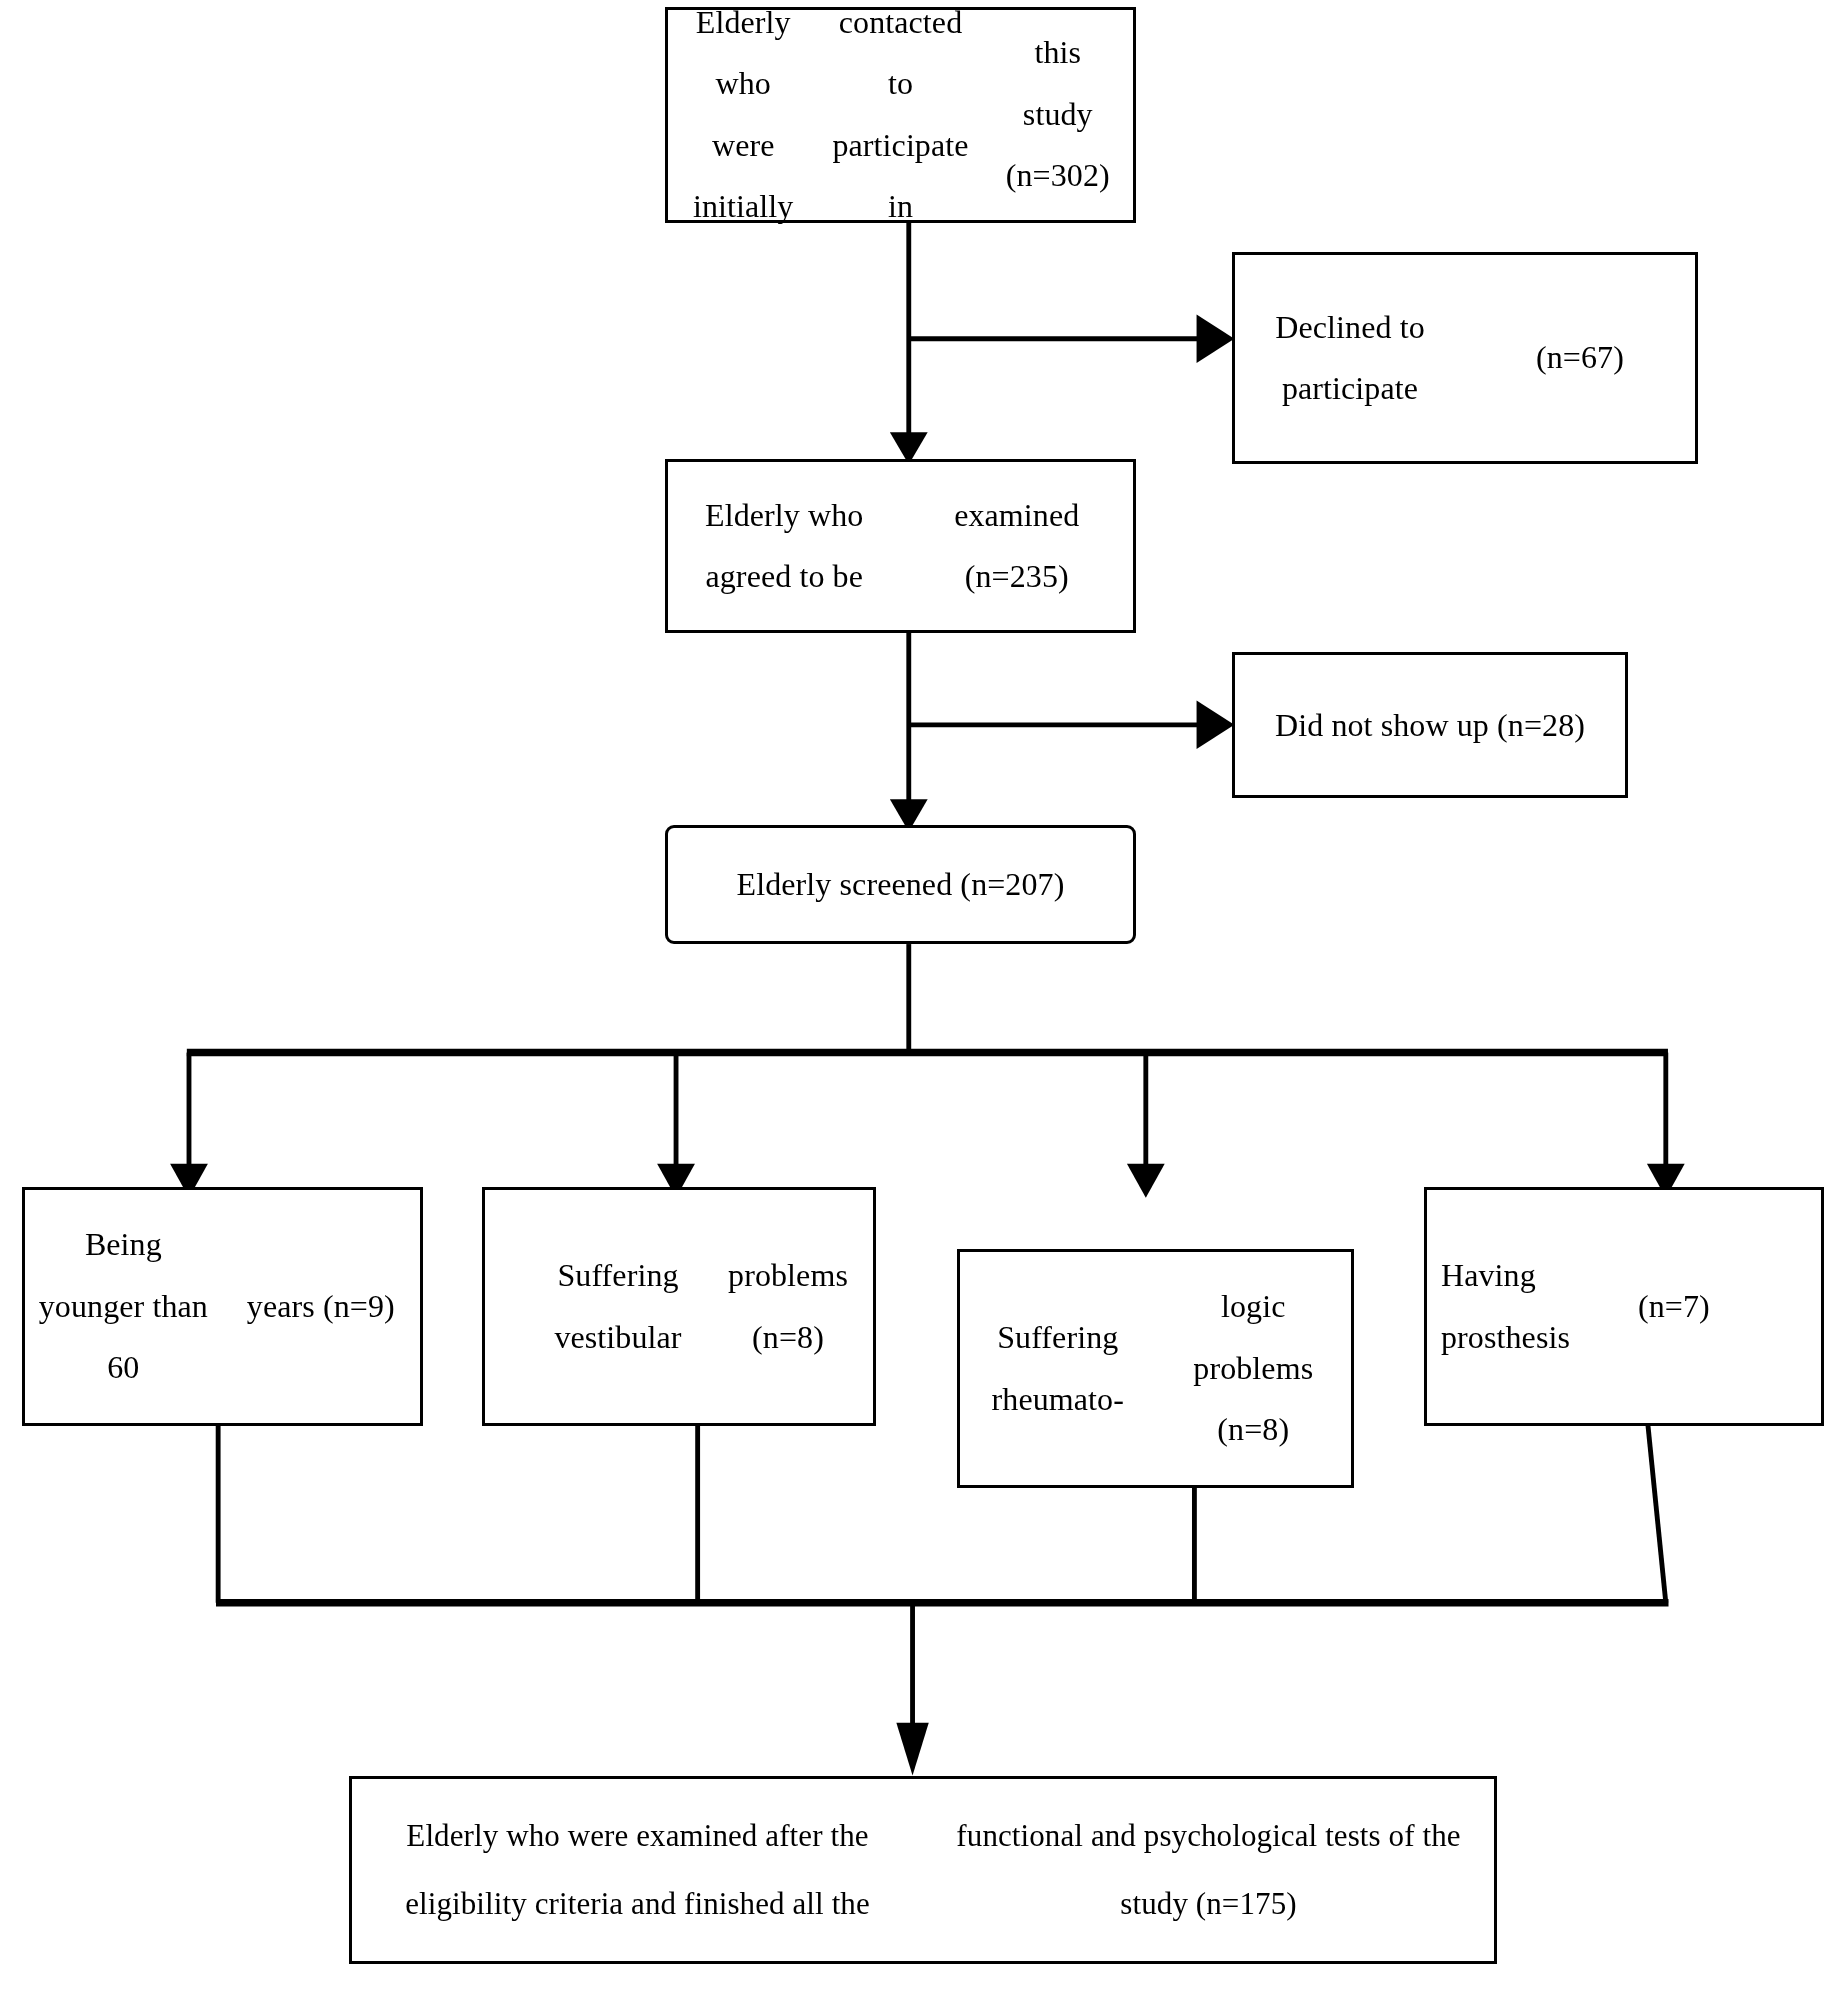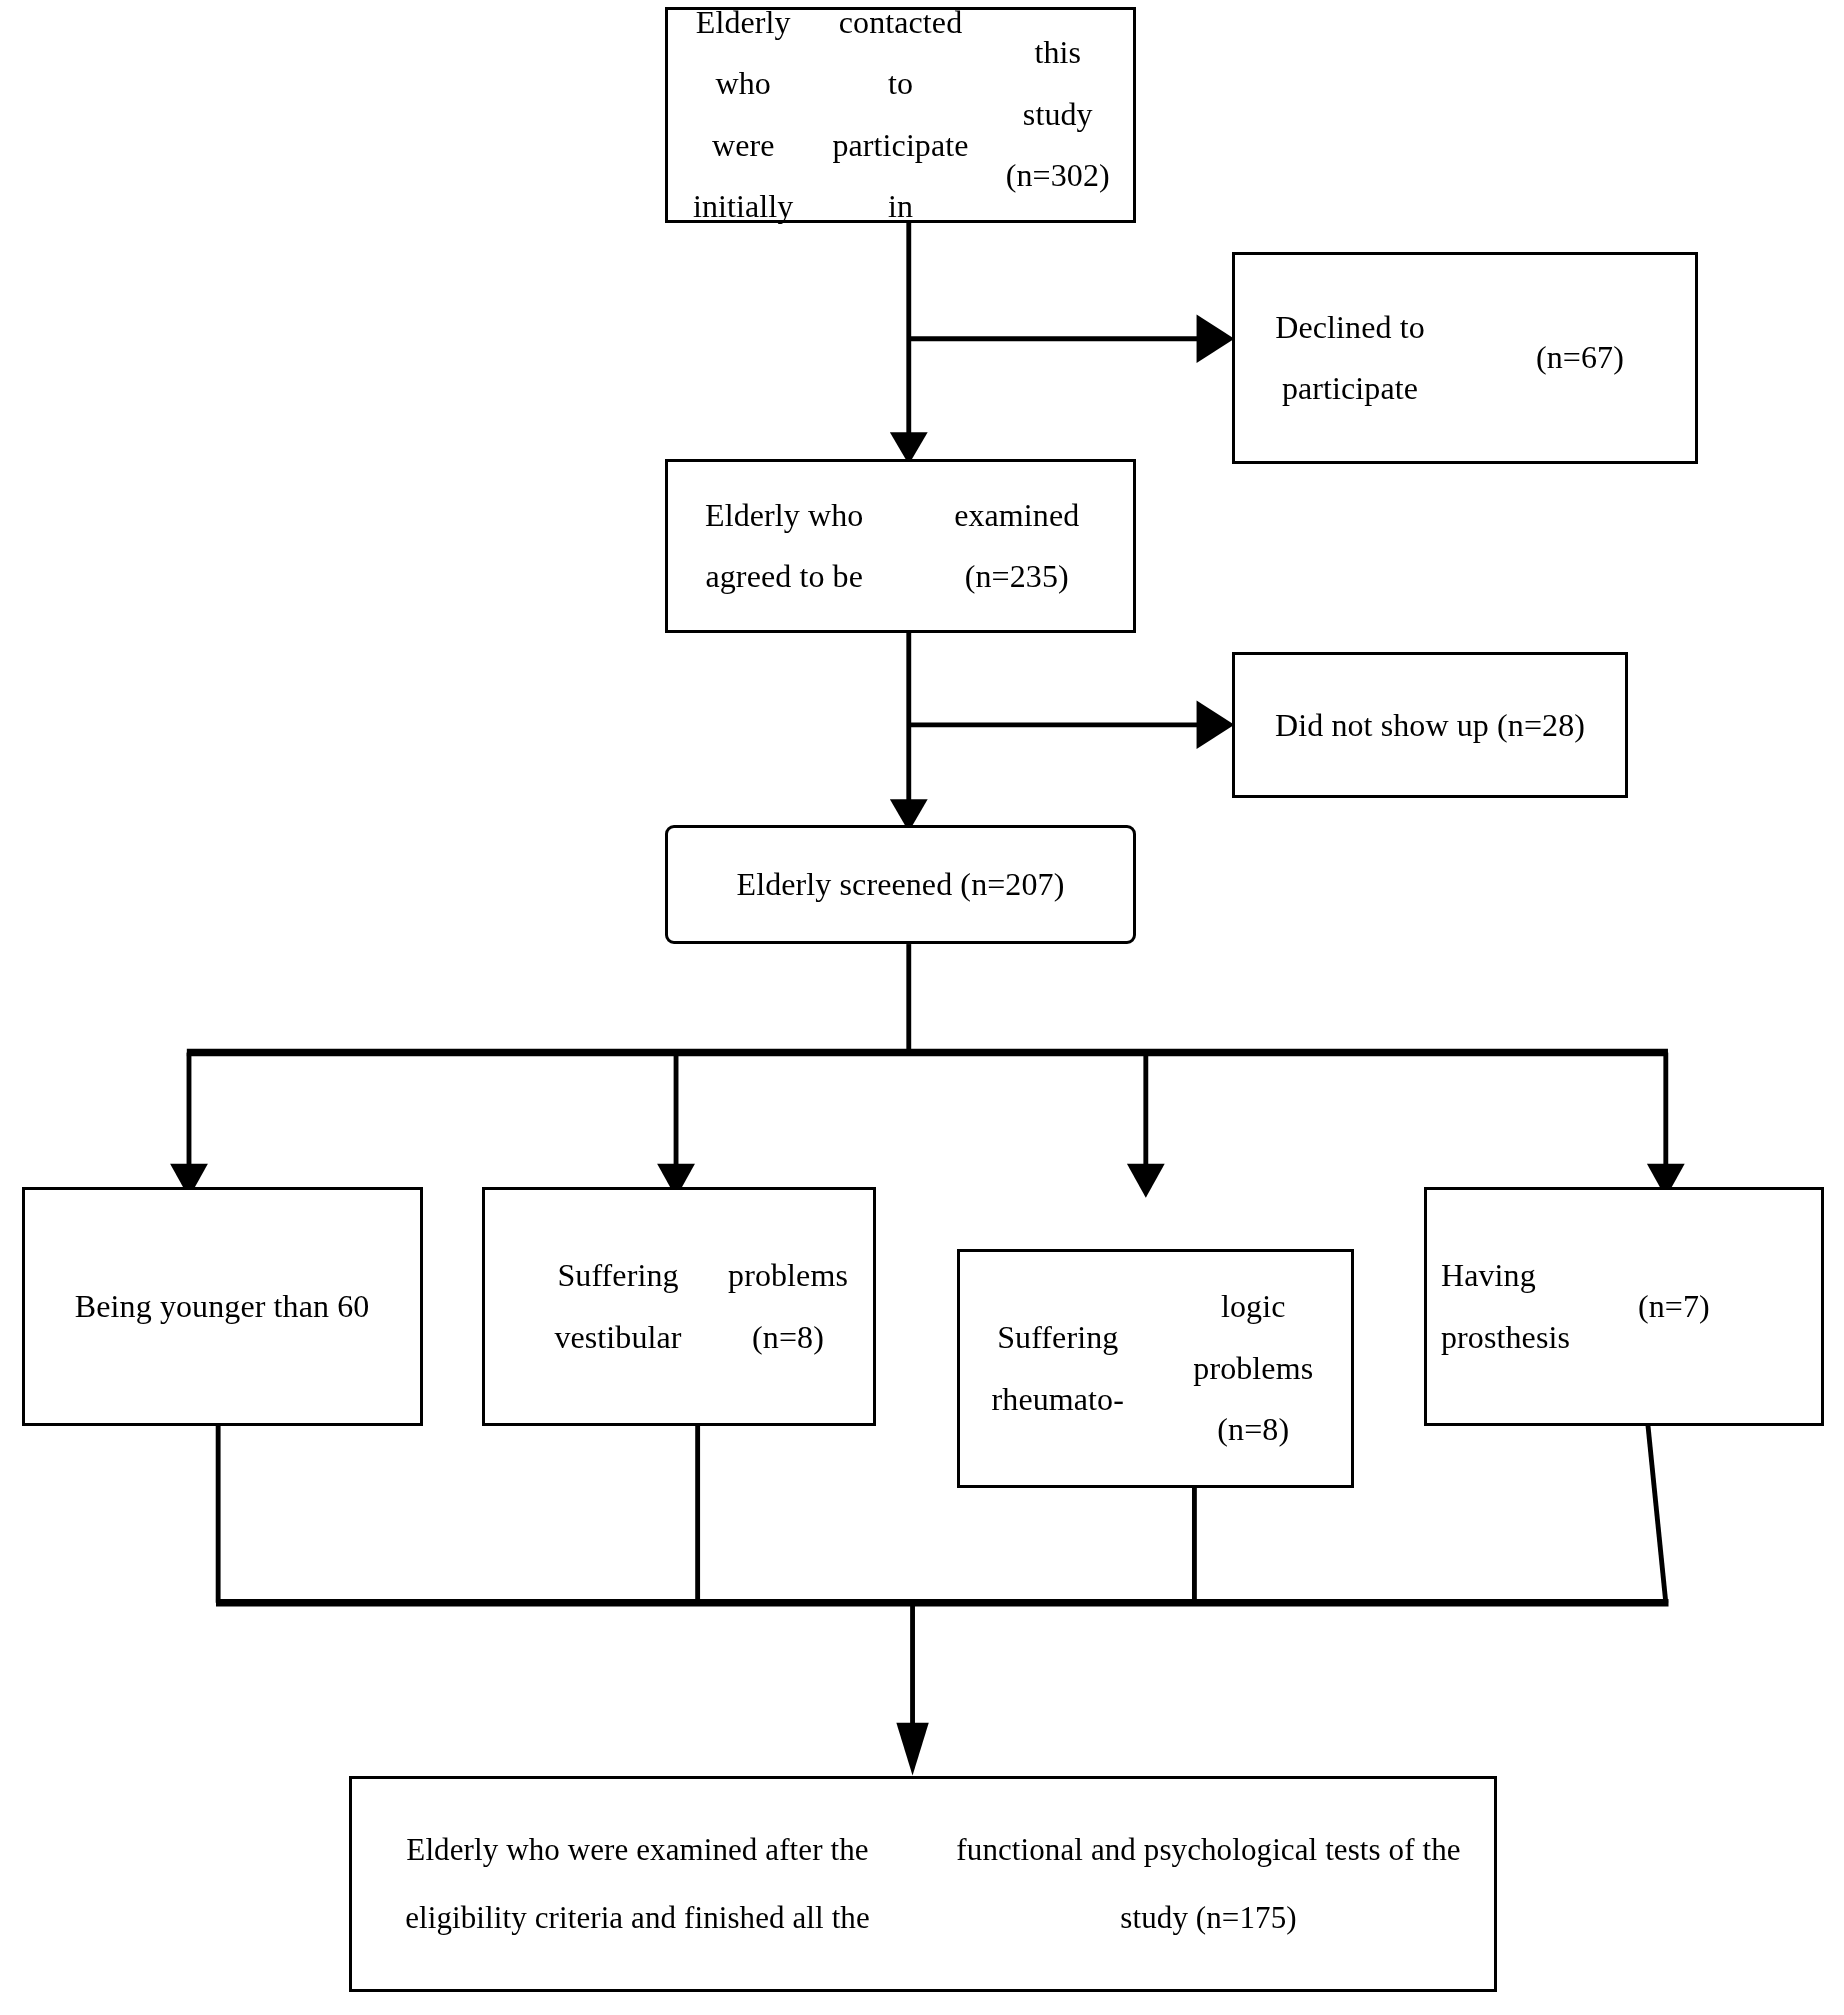--- a/index.html
+++ b/index.html
@@ -61,21 +61,21 @@
   #node-declined          { left: 1232px; top: 252px;  width: 466px;  height: 212px; }
   #node-agreed            { left: 665px; top: 459px;  width: 471px;  height: 174px; }
   #node-no-show           { left: 1232px; top: 652px; width: 396px;  height: 146px; }
   #node-screened          { left: 665px; top: 825px; width: 471px;  height: 119px; border-radius: 9px; }
 
   #node-excl-age          { left: 21.6px;   top: 1187px; width: 401px;  height: 239px; }
   #node-excl-vestibular   { left: 482px;  top: 1187px; width: 394px;  height: 239px; padding-left: 48px; }
   #node-excl-rheuma       { left: 957px; top: 1249px; width: 397px;  height: 239px; }
   #node-excl-prosthesis   { left: 1424px; top: 1187px; width: 400px;  height: 239px; }
 
-  #node-final             { left: 349px;  top: 1776px; width: 1148px; height: 216px; }
+  #node-final             { left: 349px;  top: 1776px; width: 1148px; height: 188px; }
 
   #node-final .node-text  { font-size: 31px; line-height: 2.2; }
   #node-screened .node-text { line-height: 1.2; }
   #node-no-show .node-text { line-height: 1.2; }
 </style>
 </head>
 <body>
 
 <div id="flowchart-root">
 
@@ -167,20 +167,21 @@
   <div class="node-box" id="node-no-show">
     <span class="node-text">Did not show up (n=28)</span>
   </div>
 
   <div class="node-box" id="node-screened">
     <span class="node-text">Elderly screened (n=207)</span>
   </div>
 
   <div class="node-box" id="node-excl-age">
     <span class="node-text">Being younger than 60</span>
+    <span class="node-text">years (n=9)</span>
   </div>
 
   <div class="node-box" id="node-excl-vestibular">
     <span class="node-text">Suffering vestibular</span>
     <span class="node-text">problems (n=8)</span>
   </div>
 
   <div class="node-box" id="node-excl-rheuma">
     <span class="node-text">Suffering rheumato-</span>
     <span class="node-text">logic problems (n=8)</span>

